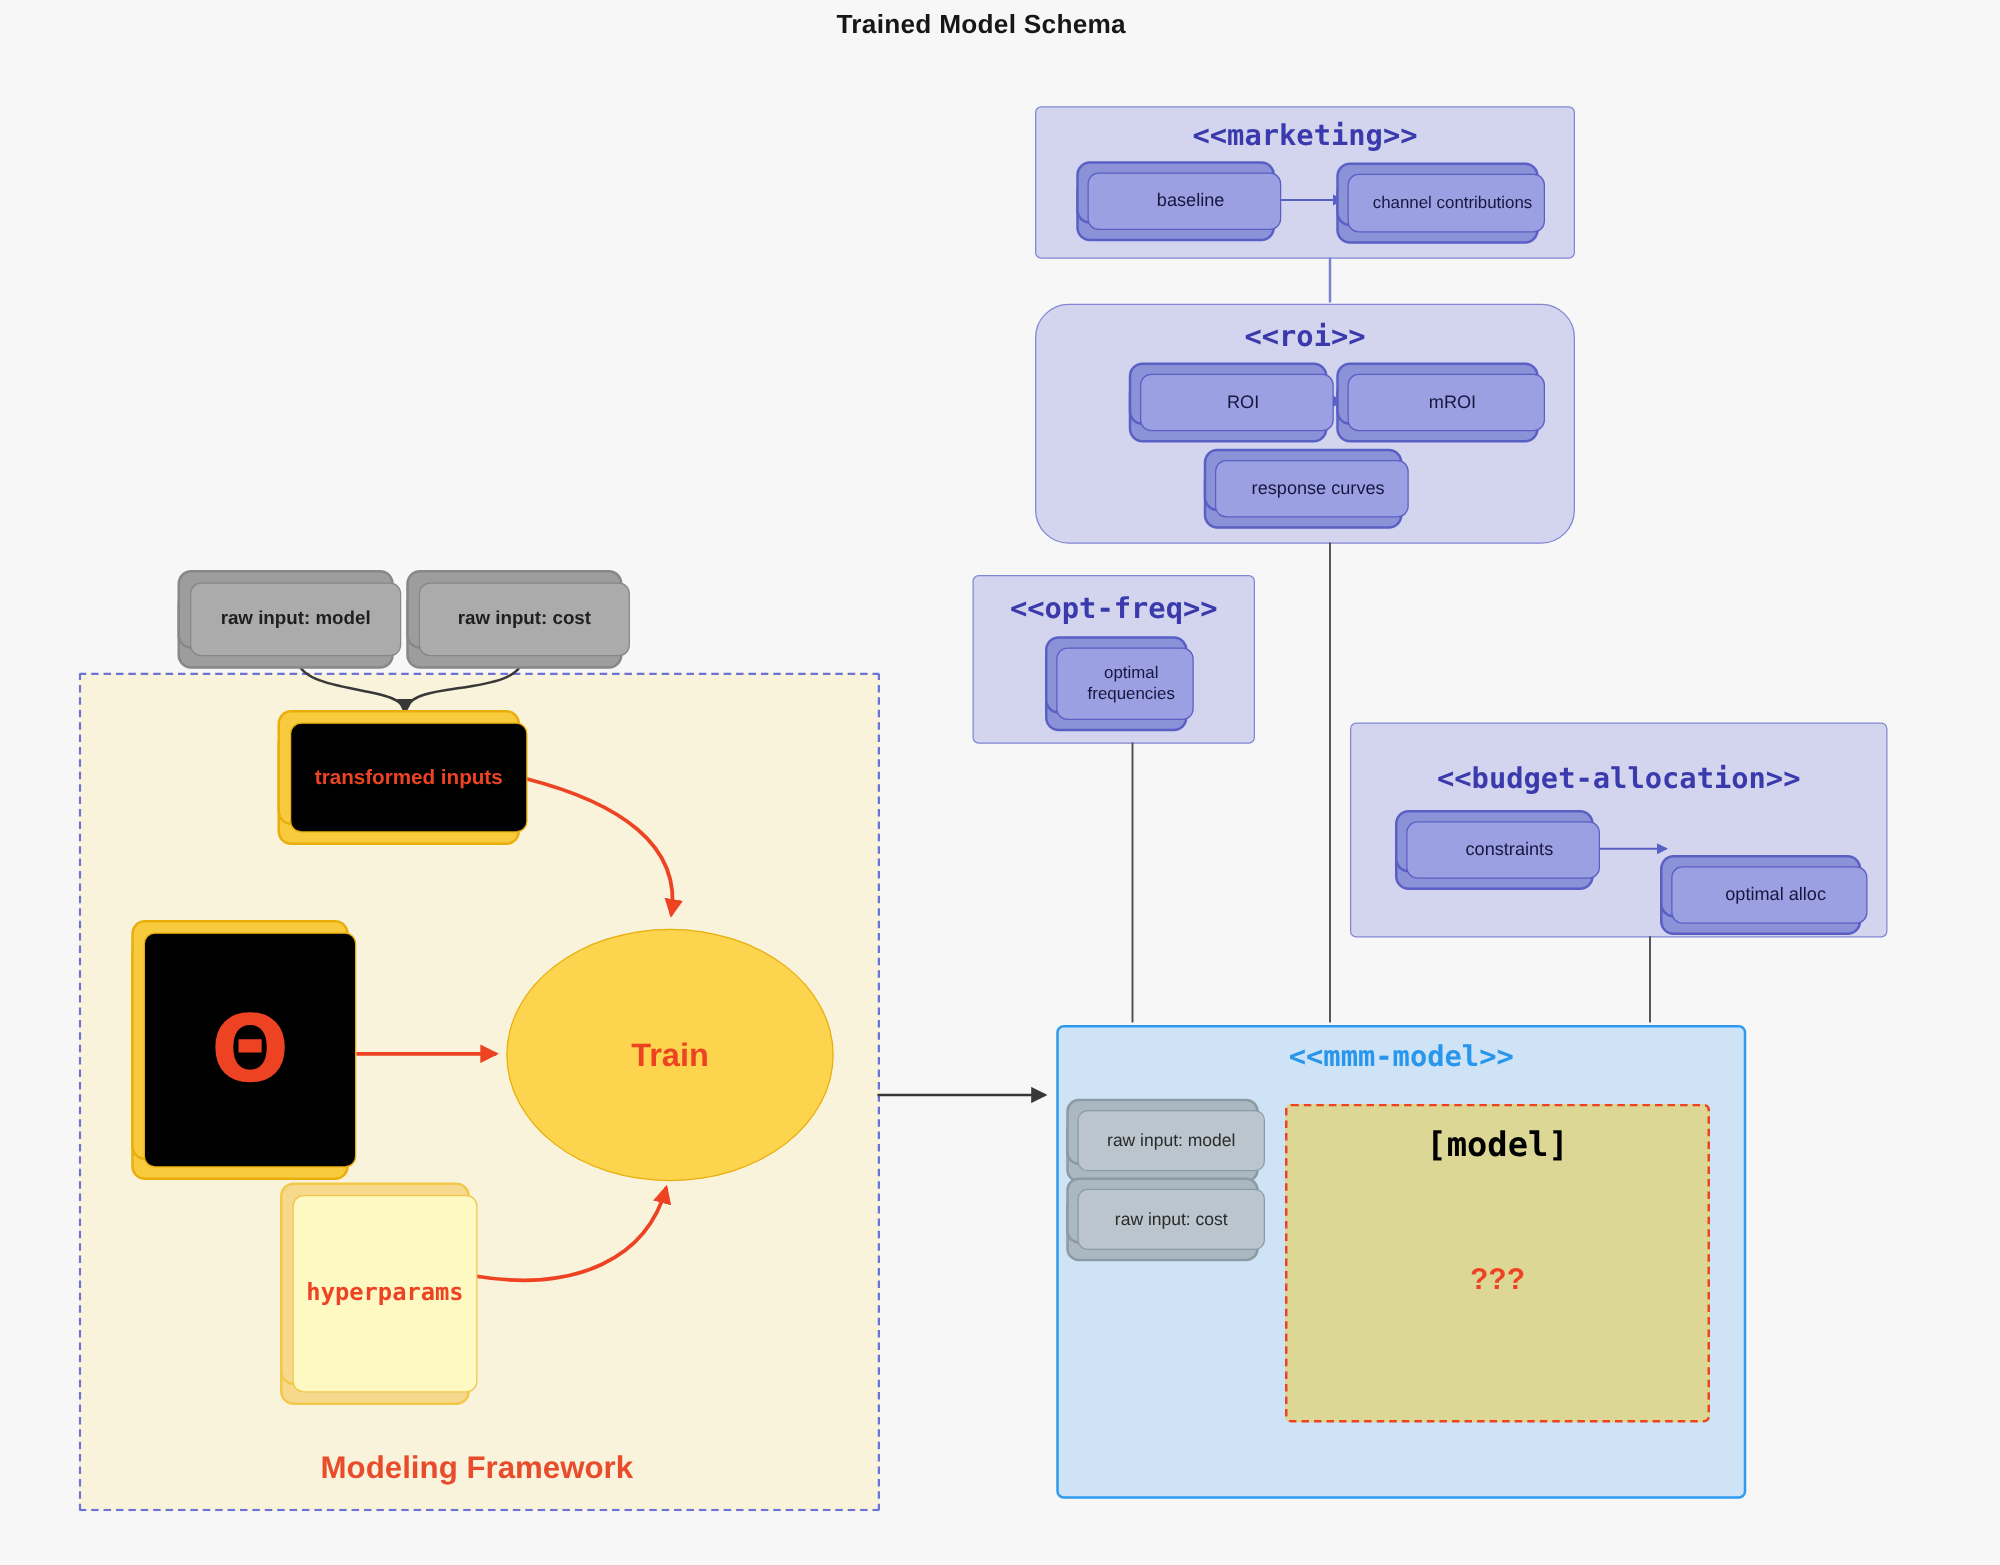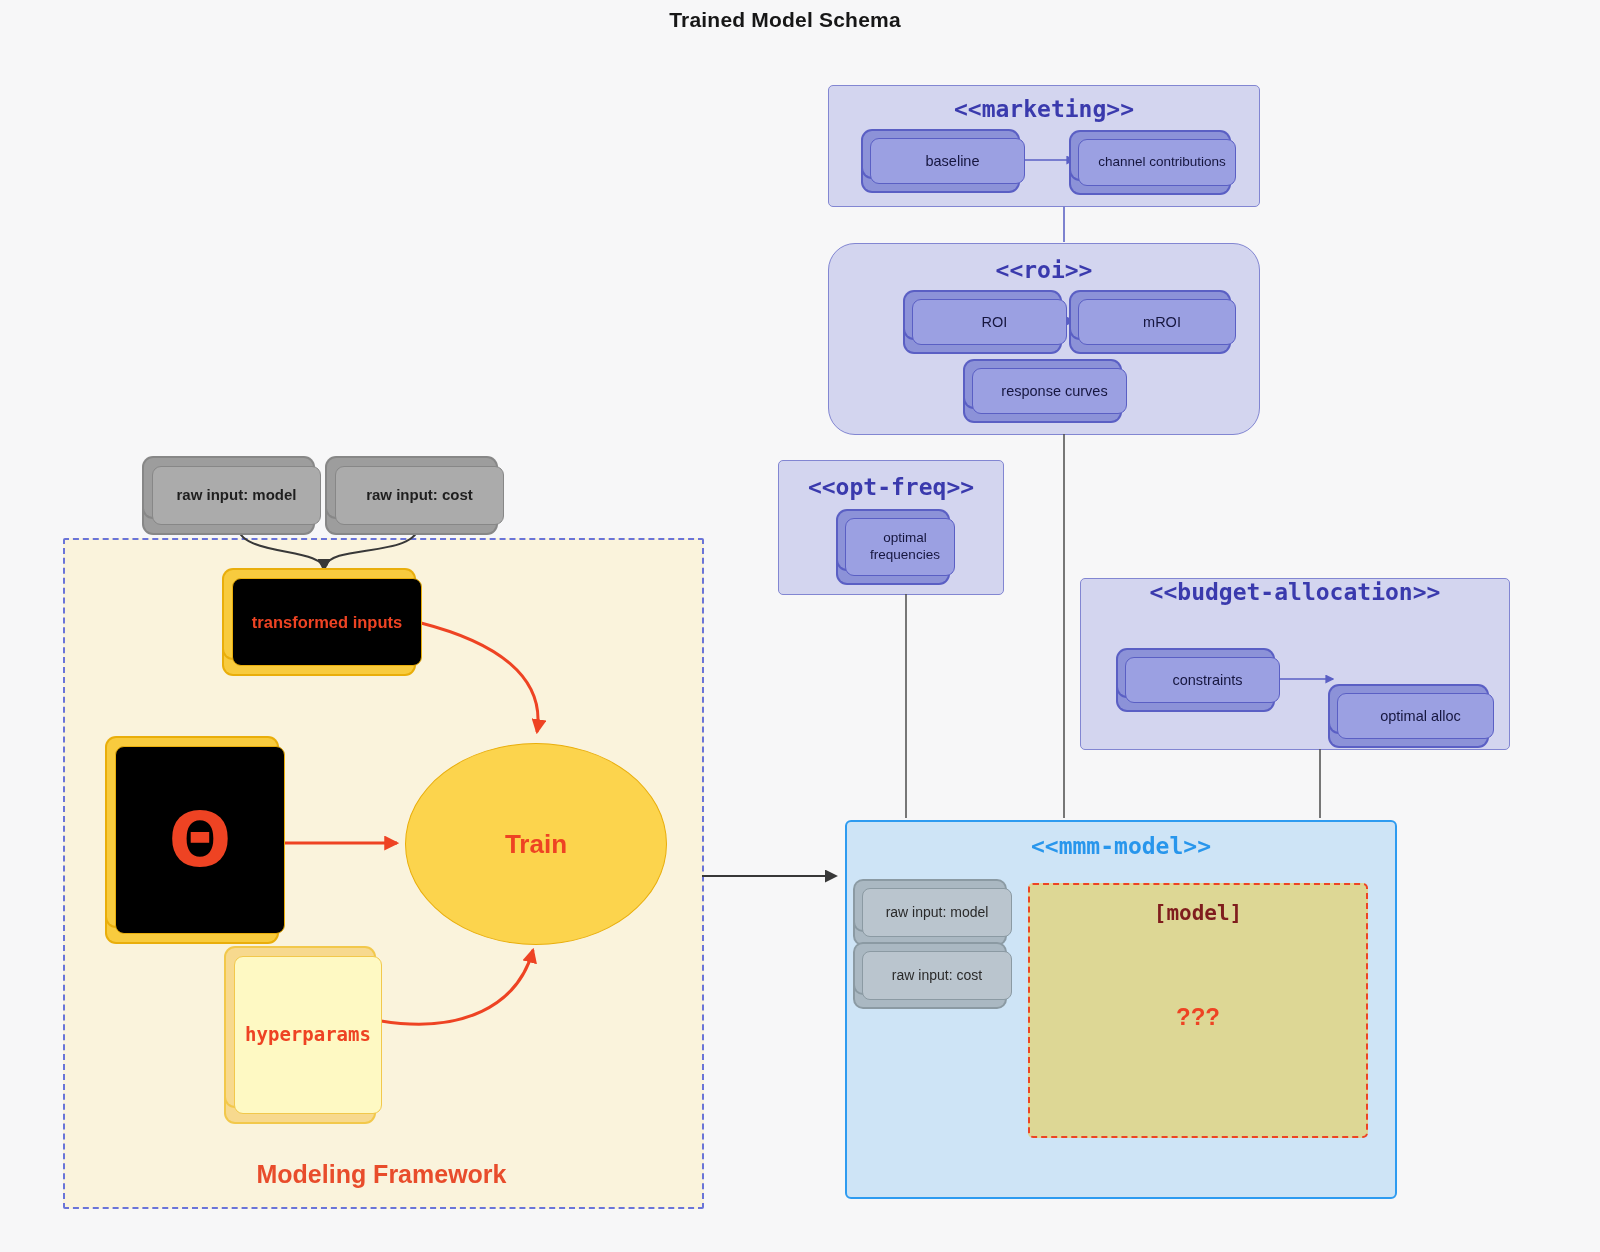--- a/index.html
+++ b/index.html
@@ -71,21 +71,21 @@
   }
   .train-label{font-size:26px;font-weight:bold;color:#ee4323;}
   .theta-label{font-size:74px;font-weight:bold;color:#ee4323;font-family:"DejaVu Sans", sans-serif;}
 
   .model-placeholder{
     position:absolute;z-index:3;border-radius:5px;
     background:#ddd795;border:2.5px dashed #ee4323;
     display:flex;flex-direction:column;align-items:center;
     padding-top:16px;gap:78px;box-sizing:border-box;
   }
-  .model-placeholder .ph-title{font-family:"DejaVu Sans Mono", monospace;font-size:21px;font-weight:bold;color:#7f1d1d;}
+  .model-placeholder .ph-title{font-family:"DejaVu Sans Mono", monospace;font-size:27px;font-weight:bold;color:#000000;}
   .model-placeholder .ph-q{font-size:24px;font-weight:bold;color:#ee4323;}
 
   svg.connectors{position:absolute;left:0;top:0;z-index:2;pointer-events:none;}
 </style>
 </head>
 <body>
 
 <div id="canvas">
 
   <div class="diagram-title">Trained Model Schema</div>
@@ -96,21 +96,21 @@
 
   <div class="group" style="left:828px;top:243px;width:430px;height:190px;border-radius:27px;">
     <span class="group-label" style="margin-top:13px;">&lt;&lt;roi&gt;&gt;</span>
   </div>
 
   <div class="group" style="left:778px;top:460px;width:224px;height:133px;">
     <span class="group-label" style="margin-top:13px;">&lt;&lt;opt-freq&gt;&gt;</span>
   </div>
 
   <div class="group" style="left:1080px;top:578px;width:428px;height:170px;">
-    <span class="group-label" style="margin-top:0;">&lt;&lt;budget-allocation&gt;&gt;</span>
+    <span class="group-label" style="margin-top:31px;">&lt;&lt;budget-allocation&gt;&gt;</span>
   </div>
 
   <div class="group mmm" style="left:845px;top:820px;width:548px;height:375px;">
     <span class="group-label" style="margin-top:11px;">&lt;&lt;mmm-model&gt;&gt;</span>
   </div>
 
   <div class="group framework" style="left:63px;top:538px;width:637px;height:667px;"></div>
   <div class="framework-label">Modeling Framework</div>
 
   <svg class="connectors" width="1600" height="1252" viewBox="0 0 1600 1252">

